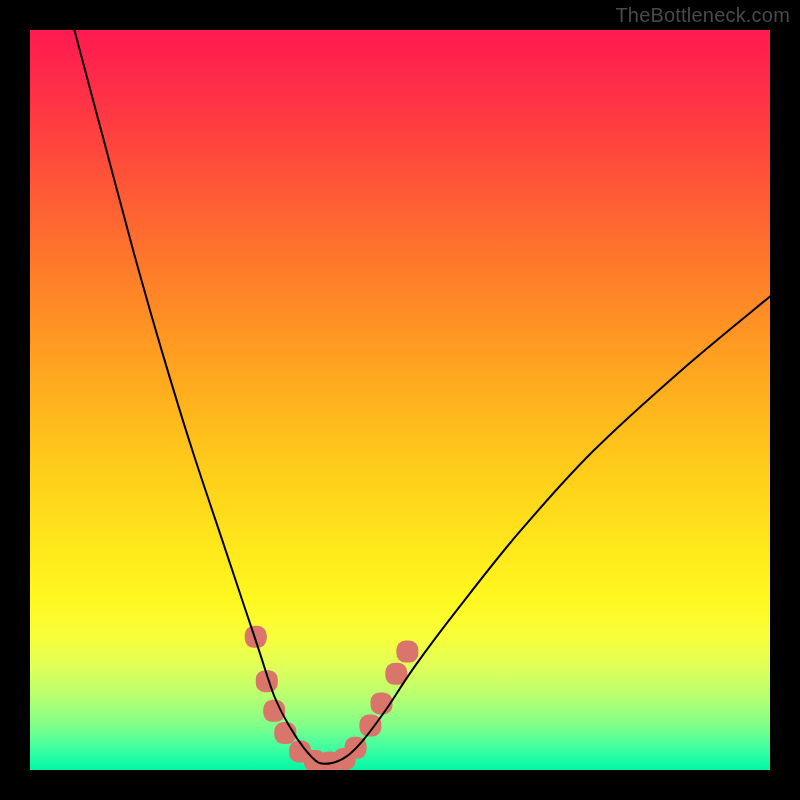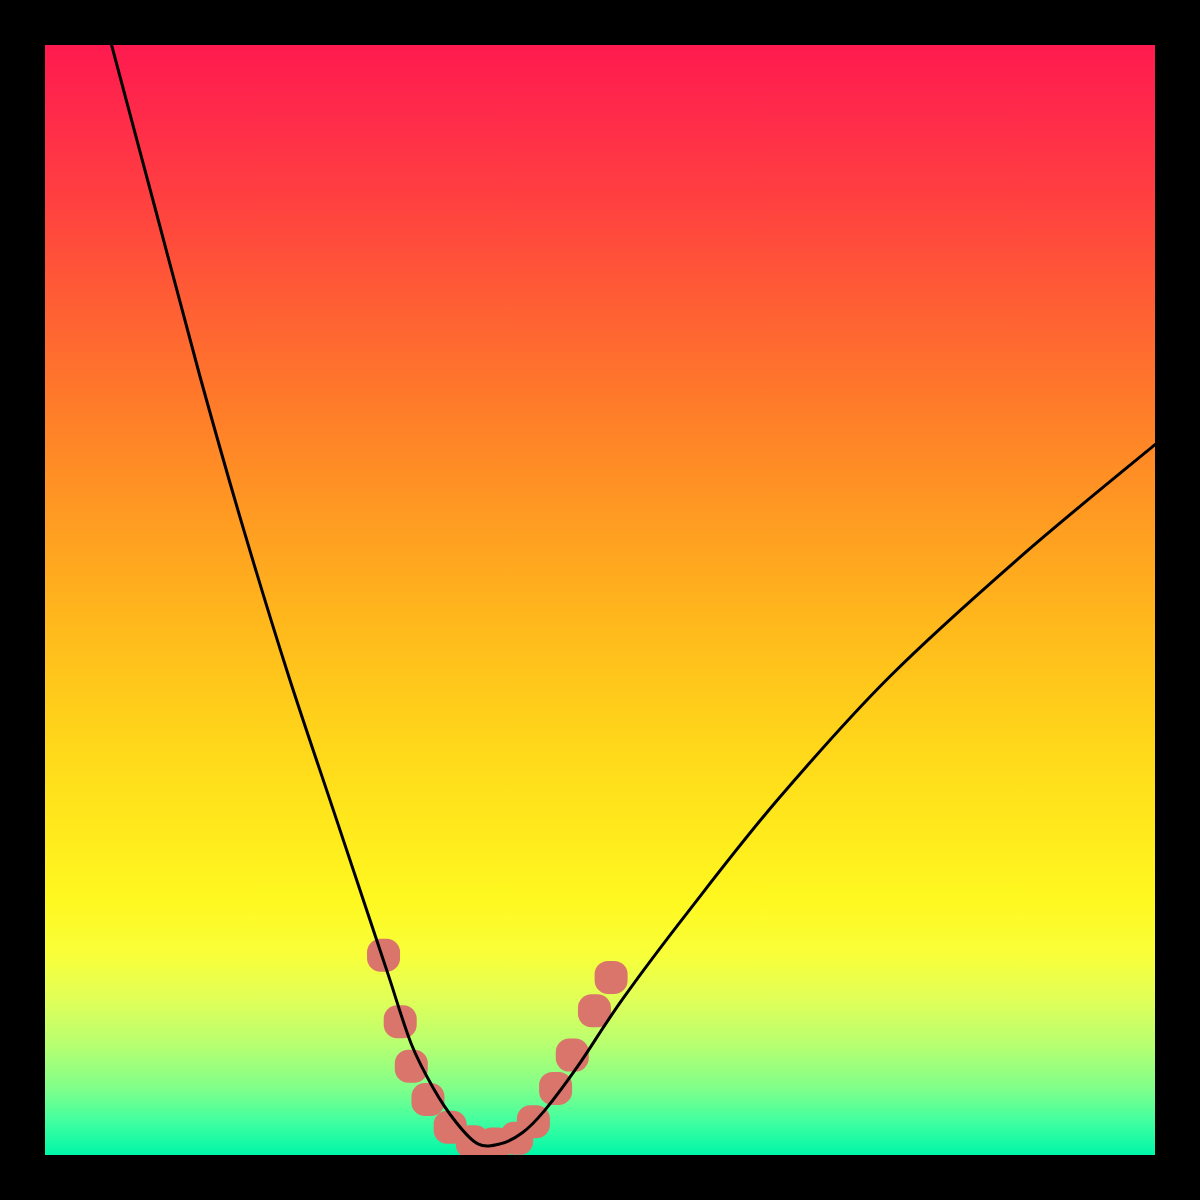--- a/index.html
+++ b/index.html
@@ -63,20 +63,21 @@
     font-size: 20px;
     letter-spacing: 0.2px;
     font-weight: 400;
   }
 </style>
 </head>
 <body>
 
 <div class="frame">
 
+  <div class="watermark">TheBottleneck.com</div>
 
   <div class="plot-area">
     <div class="gradient-bg"></div>
 
     <svg class="curve" viewBox="0 0 740 740" preserveAspectRatio="none">
       <g id="marker-layer">
           <rect x="214.7" y="595.8" width="22" height="22" rx="9" ry="9" fill="#d9756b"></rect>
           <rect x="225.8" y="640.2" width="22" height="22" rx="9" ry="9" fill="#d9756b"></rect>
           <rect x="233.2" y="669.8" width="22" height="22" rx="9" ry="9" fill="#d9756b"></rect>
           <rect x="244.3" y="692.0" width="22" height="22" rx="9" ry="9" fill="#d9756b"></rect>

